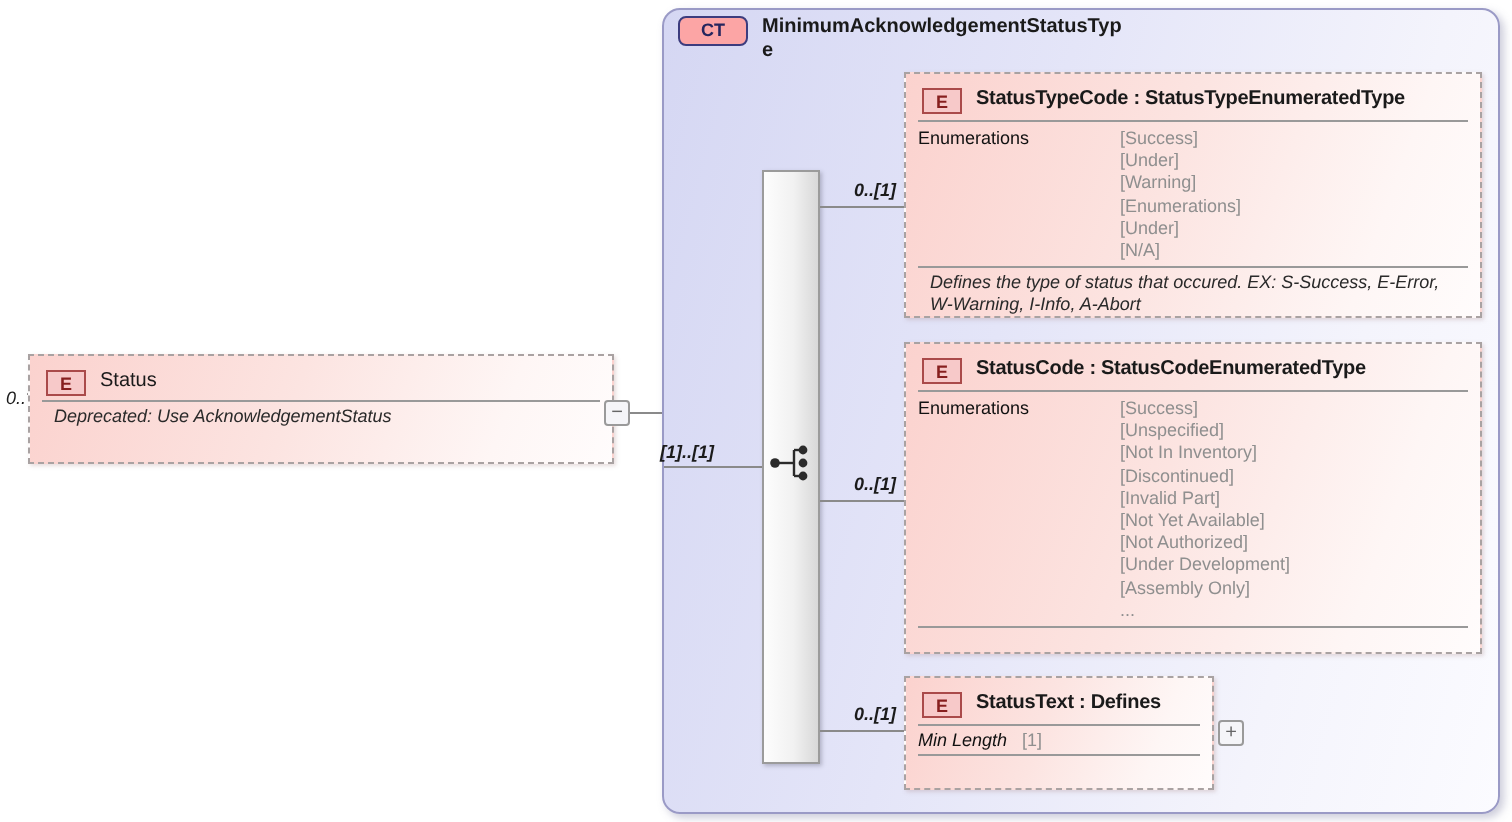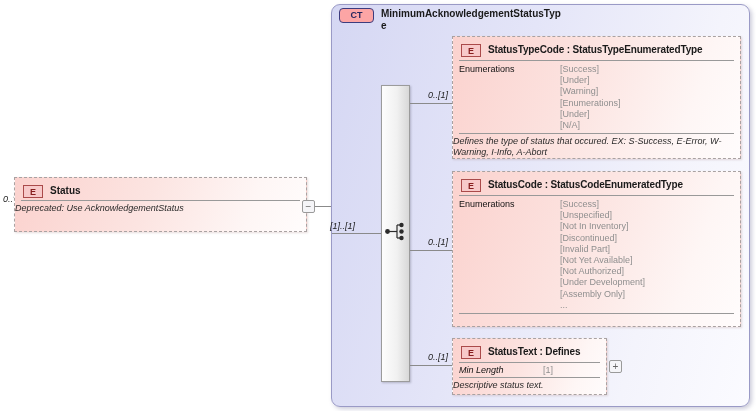--- a/index.html
+++ b/index.html
@@ -9,21 +9,21 @@
     background: #ffffff;
     position: relative;
     overflow: hidden;
   }
   .abs { position: absolute; }
 
   
   .card-label {
     font-size: 9px;
     font-style: italic;
-    font-weight: normal;
+    font-weight: bold;
     color: #1b1b1b;
     white-space: nowrap;
   }
 
   
   .hline { height: 1px; background: #8a8a8a; }
 
   
   .toggle {
     width: 13px; height: 13px;
@@ -79,36 +79,36 @@
   .e-badge {
     width: 20px; height: 13px;
     border: 1px solid #aa4a4a;
     background: #f7c9c9;
     color: #871f1f;
     font-size: 9px; font-weight: bold;
     text-align: center; line-height: 12px;
     flex: 0 0 auto; margin-top: 1px;
   }
   .el-title { font-size: 10px; font-weight: bold; letter-spacing: -0.15px; white-space: nowrap; line-height: 13px; }
-  .el-title-wrap { font-size: 10px; font-weight: bold; line-height: 13px; display: flex; flex-direction: column; }
+  .el-title-wrap { font-size: 10px; font-weight: normal; line-height: 13px; display: flex; flex-direction: column; }
   .el-name-col { min-width: 44px; }
   .el-type-col { width: 184px; overflow-wrap: anywhere; }
 
   .sep { border-top: 1px solid #999; margin: 0 6px; height: 0; }
 
   .enum-section { display: flex; padding: 3px 2px 2px 6px; }
   .enum-label { width: 60px; color: #111; line-height: 11.2px; flex: 0 0 auto; }
   .enum-values { color: #8f8f8f; line-height: 11.2px; }
   .enum-values div { white-space: nowrap; padding-left: 41px; }
 
-  .facet-row { display: flex; padding: 2px 6px 1px 6px; line-height: 11px; gap: 32px; }
+  .facet-row { display: flex; padding: 2px 6px 1px 6px; line-height: 11px; }
   .facet-label { width: 52px; font-style: italic; color: #111; flex: 0 0 auto; }
   .facet-value { color: #8f8f8f; }
 
-  .doc { padding: 2px 8px 3px 0; font-style: italic; color: #2a2a2a; line-height: 11px; }
+  .doc { padding: 2px 8px 3px 12px; font-style: italic; color: #2a2a2a; line-height: 11px; }
 </style>
 </head>
 <body>
 
 <div class="abs card-label" style="left:3px; top:194px; font-weight:normal;">0..*</div>
 
 <div class="abs el-card" style="left:14px; top:177px; width:293px; height:55px;">
   <div class="el-header" style="padding-bottom:0;">
     <span class="e-badge">E</span>
     <span class="el-title-wrap">
@@ -207,16 +207,15 @@
     <span class="el-title">
       <span>StatusText</span><span> : </span><span>Defines</span>
     </span>
   </div>
   <div class="sep"></div>
   <div class="facet-row">
     <span class="facet-label">Min Length</span>
     <span class="facet-value">[1]</span>
   </div>
   <div class="sep"></div>
-  <div class="doc">Descriptive status text.</div>
 </div>
 
 <div class="abs toggle" style="left:609px; top:360px;">+</div>
 
 </body></html>

